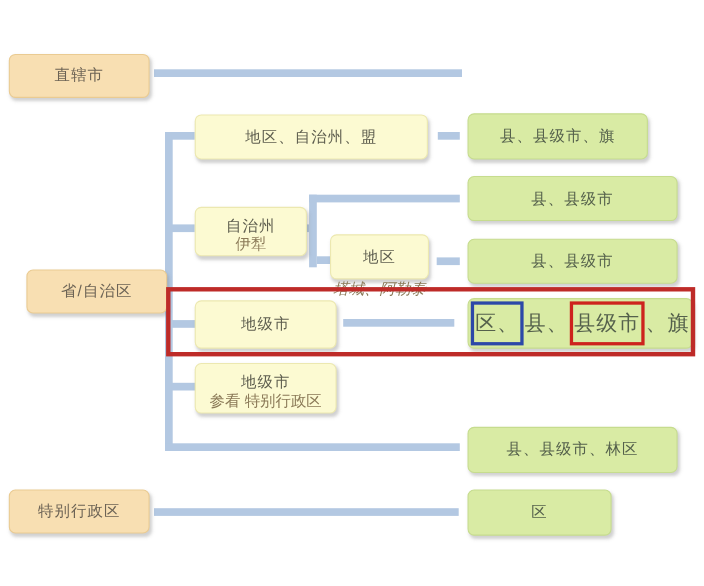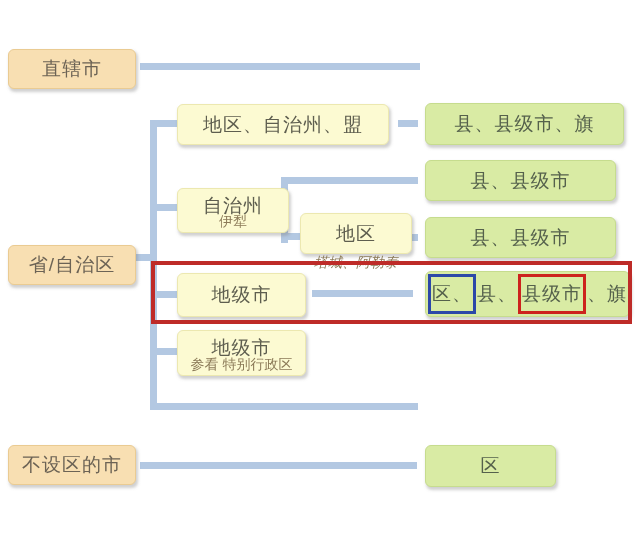--- a/index.html
+++ b/index.html
@@ -11,41 +11,41 @@
   .stage{position:absolute;left:0;top:0;width:640px;height:533px;}
   .conn{position:absolute;background:#B3C8E2;z-index:1;}
   .node{
     position:absolute;display:flex;align-items:center;justify-content:center;
     border-radius:6px;box-sizing:border-box;z-index:2;
     box-shadow:1.5px 2.5px 3px rgba(120,120,120,0.35);
   }
   .orange{background:#F8DFB2;border:1px solid #EACB92;color:#6C6355;}
   .yellow{background:#FCFAD2;border:1px solid #ECE8B0;color:#5E5E4F;}
   .green {background:#D9EBA4;border:1px solid #C6DC8E;color:#55614C;}
-  .lbl{font-size:19px;letter-spacing:1px;white-space:nowrap;}
+  .lbl{font-size:14px;letter-spacing:1px;white-space:nowrap;}
   .note{
     position:absolute;font-size:14px;color:#8B7A58;white-space:nowrap;
     left:50%;transform:translateX(-50%);letter-spacing:0px;
   }
   .note-in{bottom:1px;}
   .note-below{top:calc(100% + 1px);font-style:italic;}
   .pad-note{padding-bottom:10px;}
   
   .l1{left:8px;top:49px;width:128px;height:40px;}
-  .l2{left:8px;top:245px;width:128px;height:40px;}
+  .l2{left:24px;top:245px;width:128px;height:40px;}
   .l3{left:8px;top:445px;width:128px;height:40px;}
   
   .m1{left:177px;top:104px;width:212px;height:41px;}
-  .m2{left:177px;top:188px;width:112px;height:45px;}
-  .m3{left:300px;top:213px;width:112px;height:41px;}
+  .m2{left:177px;top:188px;width:102px;height:45px;}
+  .m3{left:300px;top:213px;width:90px;height:41px;}
   .m4{left:177px;top:273px;width:129px;height:44px;}
   .m5{left:177px;top:330px;width:129px;height:46px;}
   
   .g1{left:425px;top:49px;width:130px;height:40px;}
-  .g2{left:425px;top:103px;width:199px;height:42px;}
+  .g2{left:425px;top:103px;width:164px;height:42px;}
   .g3{left:425px;top:160px;width:191px;height:41px;}
   .g4{left:425px;top:217px;width:191px;height:41px;}
   .g5{left:425px;top:271px;width:205px;height:46px;}
   .g6{left:425px;top:388px;width:191px;height:42px;}
   .g7{left:425px;top:445px;width:131px;height:42px;}
   
   .hl-rect{
     position:absolute;left:151px;top:261px;width:481px;height:63px;
     border:4px solid #BE2B28;box-sizing:border-box;z-index:3;background:transparent;
   }
@@ -75,21 +75,21 @@
   <div class="conn" style="left:312px;top:290px;width:101px;height:7px;"></div>
   <div class="conn" style="left:140px;top:462px;width:277px;height:7px;"></div>
 
   <div class="node orange l1">
     <span class="lbl">直辖市</span>
   </div>
   <div class="node orange l2">
     <span class="lbl">省/自治区</span>
   </div>
   <div class="node orange l3">
-    <span class="lbl">不设区的市</span>
+    <span class="lbl">特别行政区</span>
   </div>
 
   <div class="node yellow m1">
     <span class="lbl">地区、自治州、盟</span>
   </div>
   <div class="node yellow m2 pad-note">
     <span class="lbl">自治州</span>
     <span class="note note-in">伊犁</span>
   </div>
   <div class="node yellow m3">
@@ -112,19 +112,22 @@
   </div>
   <div class="node green g4">
     <span class="lbl">县、县级市</span>
   </div>
   <div class="node green g5">
     <span class="seg seg-blue">区、</span>
       <span class="seg">县、</span>
       <span class="seg seg-red">县级市</span>
       <span class="seg">、旗</span>
   </div>
+  <div class="node green g6">
+    <span class="lbl">县、县级市、林区</span>
+  </div>
   <div class="node green g7">
     <span class="lbl">区</span>
   </div>
 
   <div class="hl-rect"></div>
 
 </div>
 
 </body></html>

